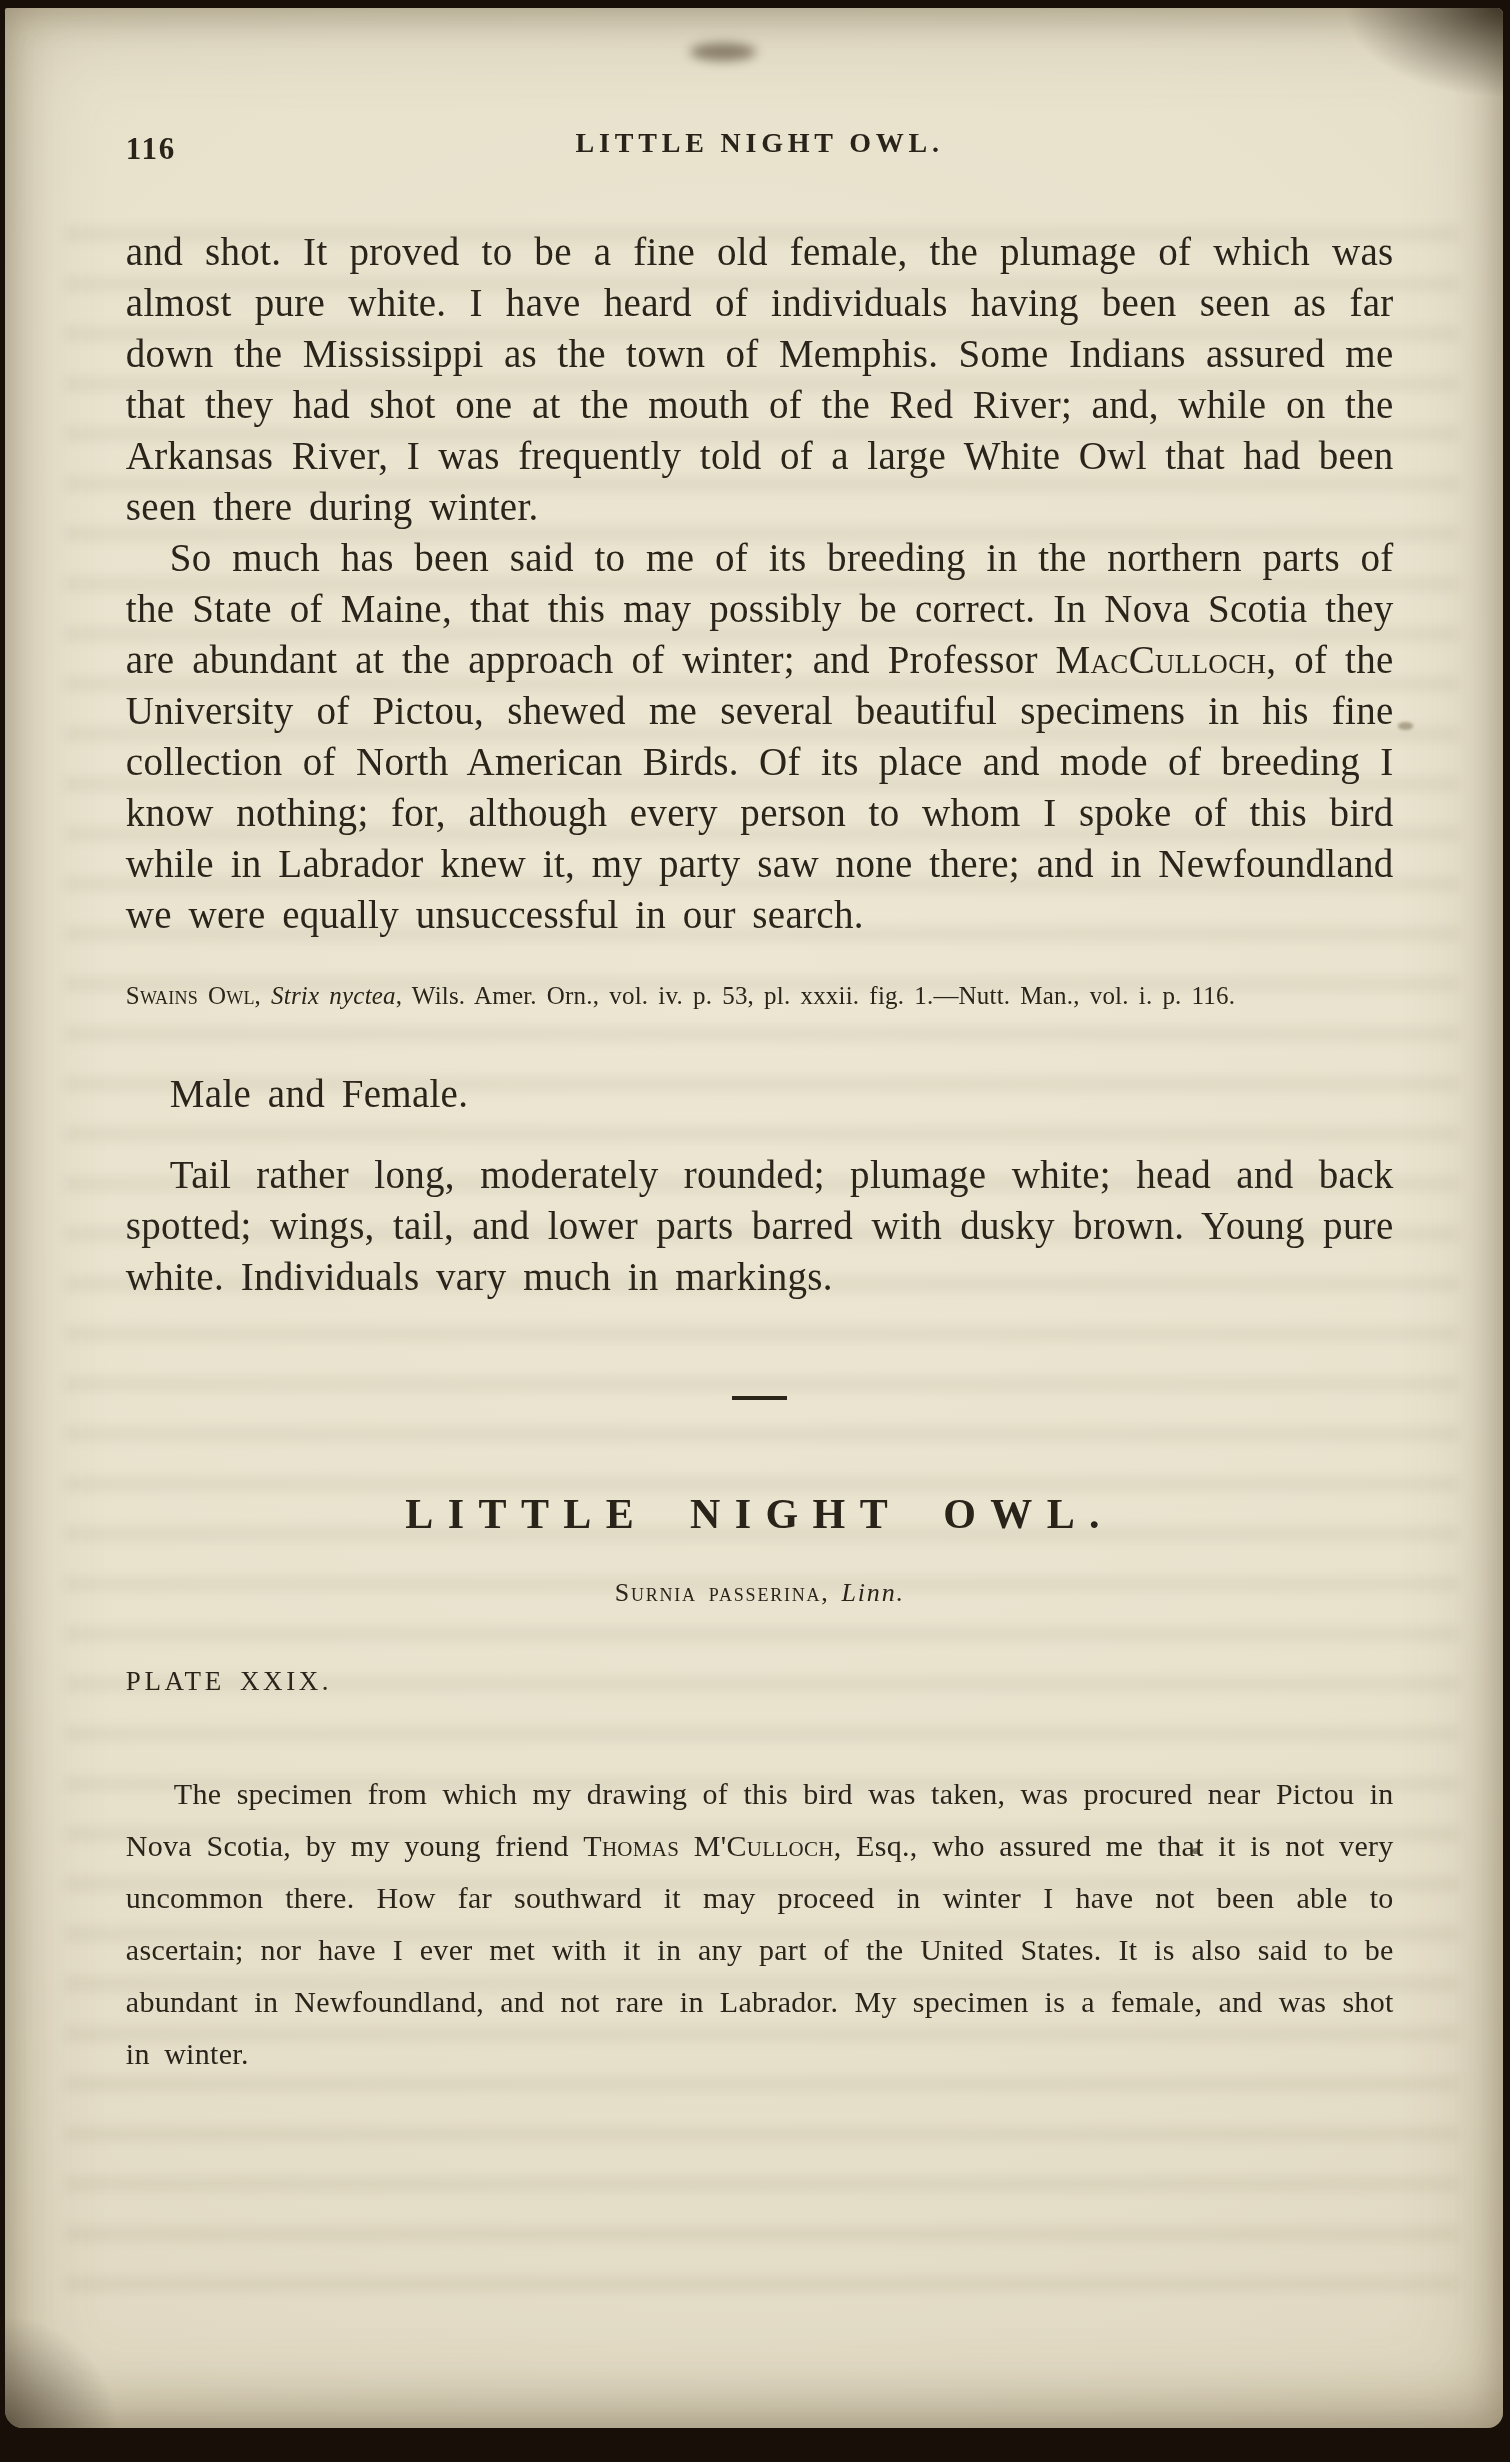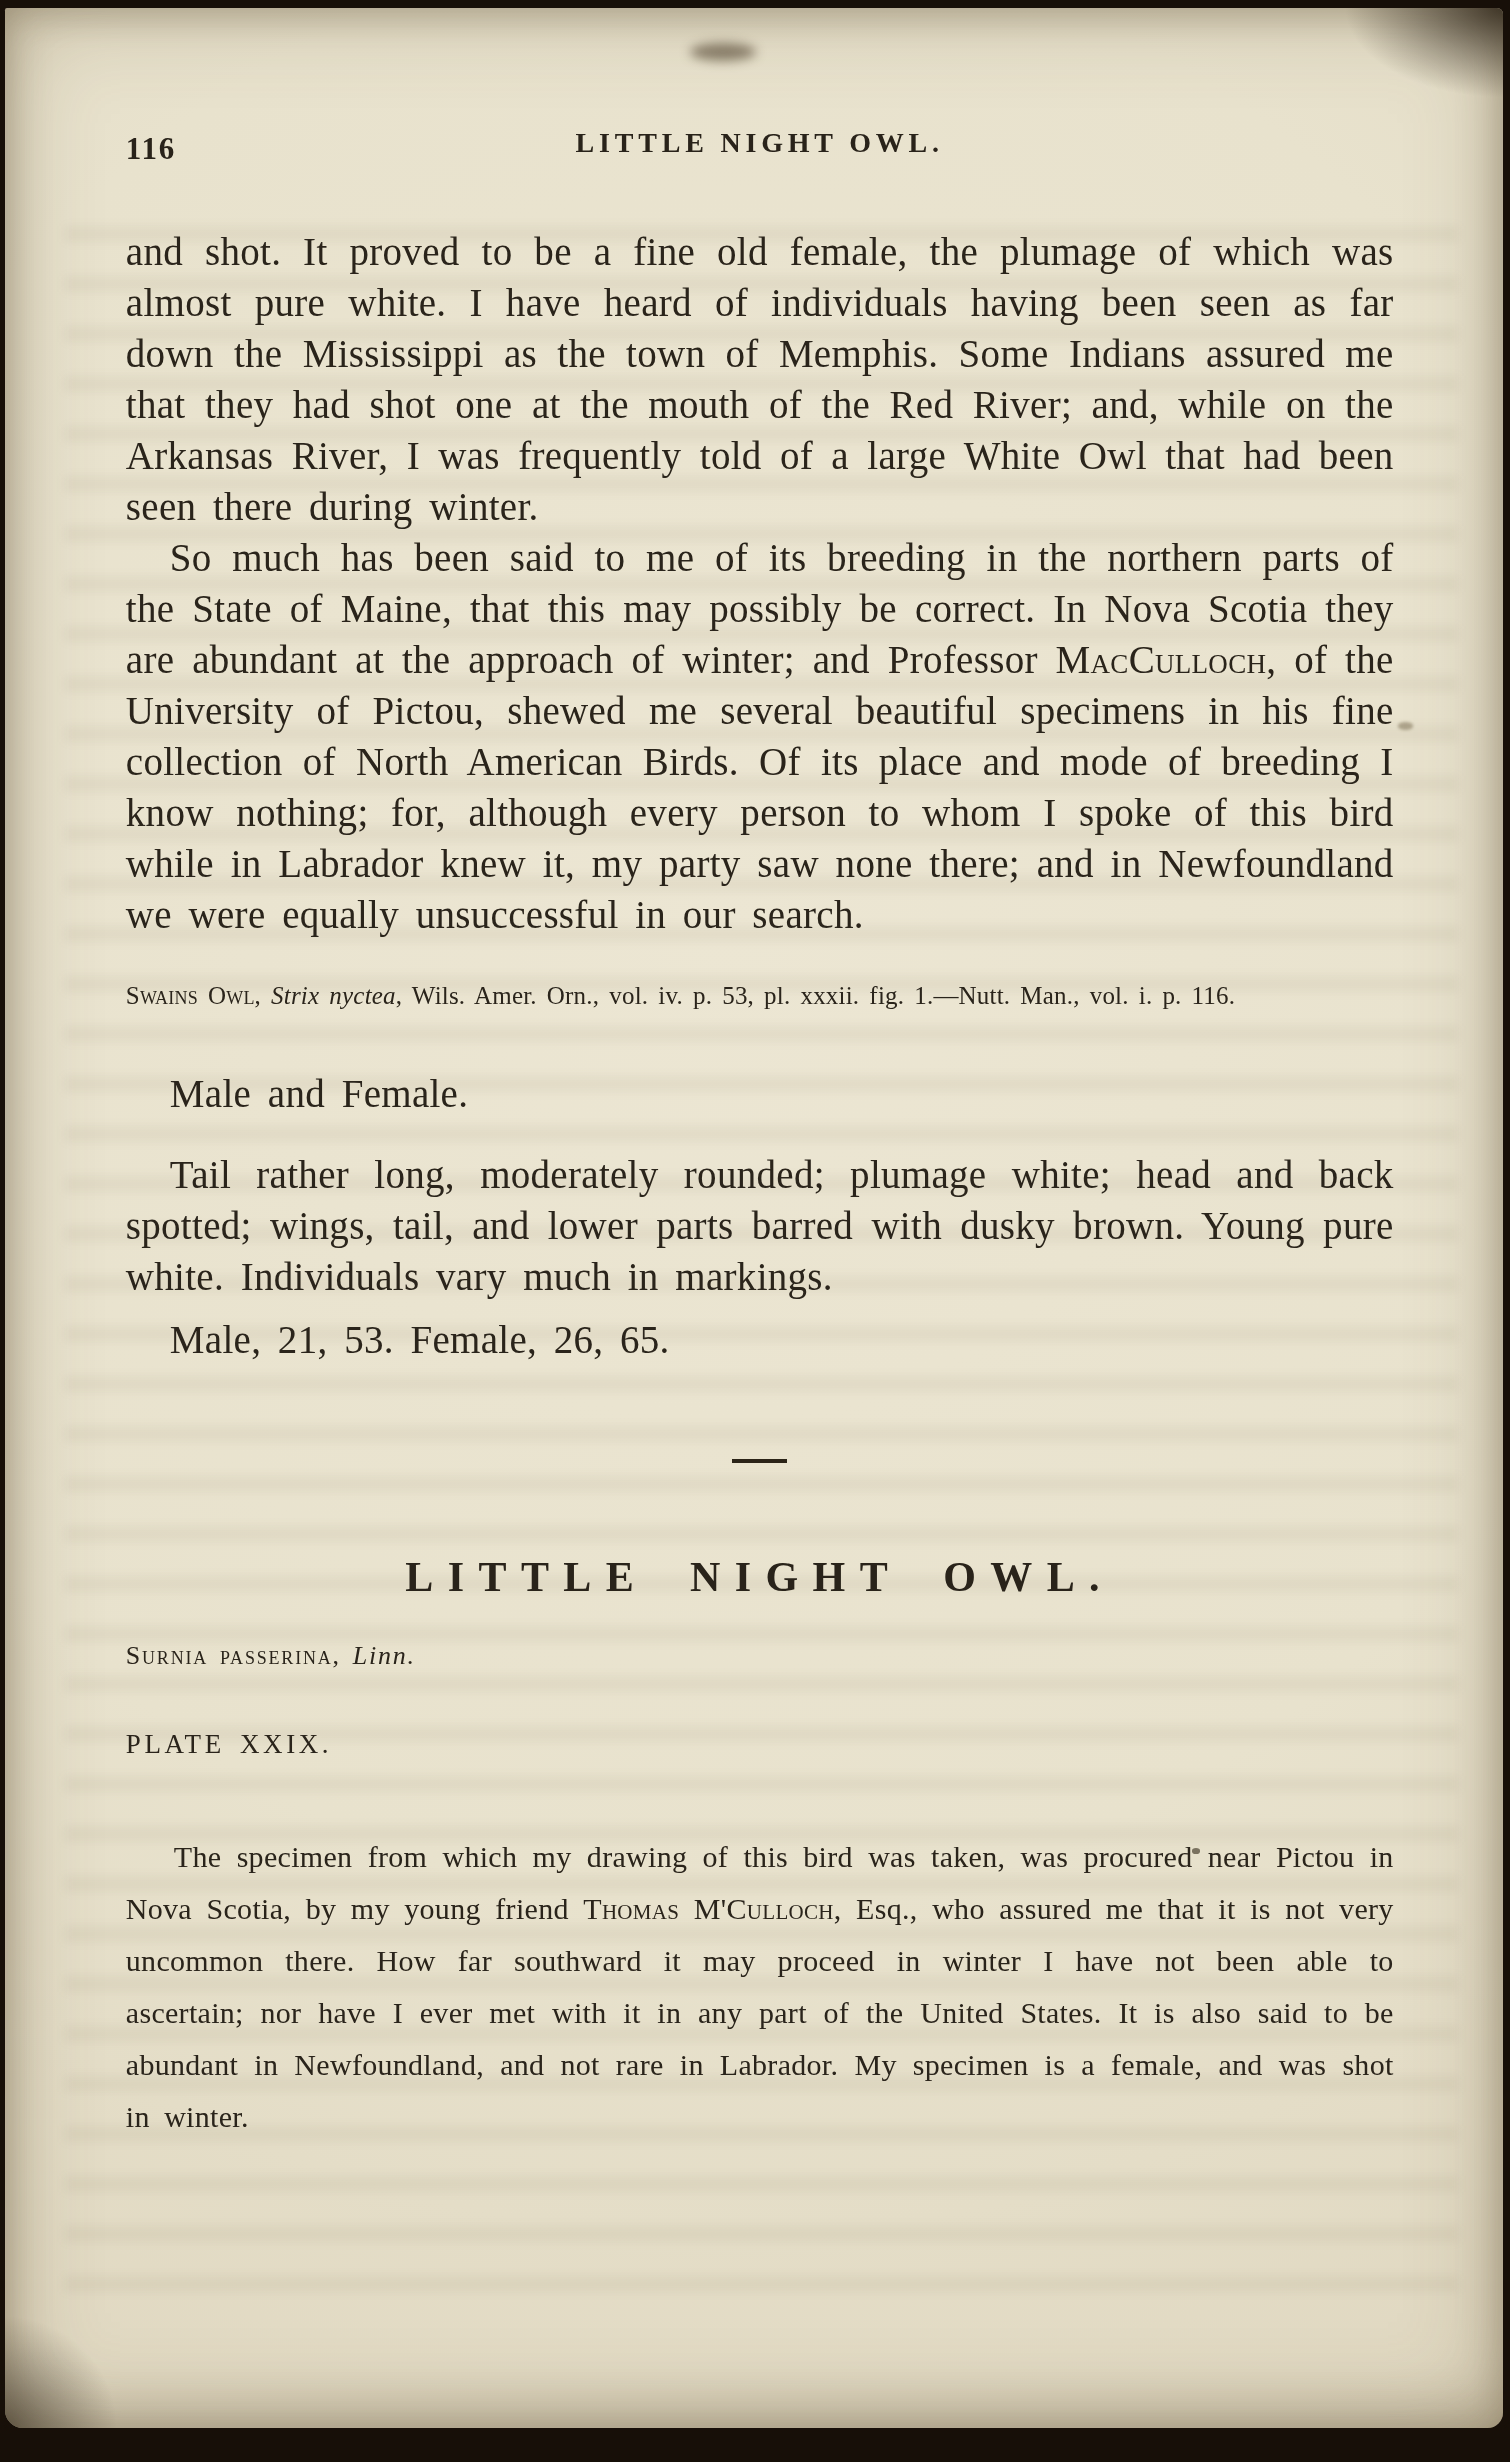--- a/index.html
+++ b/index.html
@@ -47,21 +47,21 @@
   .citation{font-size:25px;line-height:44px;letter-spacing:0.2px;word-spacing:3.6px;text-align:justify;
     padding-left:21.6px;text-indent:-21.6px;margin-bottom:6px;}
   .sc{font-variant:small-caps;}
   .it{font-style:italic;}
   .male-female{margin-top:50px;}
   .desc{margin-top:30px;}
   .meas{margin-top:12px;}
   .divider{width:55px;height:3.6px;background:#2b2418;margin:94px auto 0;}
   .section-title{margin:90px 0 0;text-align:center;font-size:42px;font-weight:bold;
     letter-spacing:14.4px;word-spacing:17px;color:#29231a;line-height:48px;}
-  .species-line{margin-top:40px;text-align:left;font-size:26px;letter-spacing:1.8px;word-spacing:3.6px;}
+  .species-line{margin-top:40px;text-align:center;font-size:26px;letter-spacing:1.8px;word-spacing:3.6px;}
   .plate-line{margin-top:58px;text-align:left;font-size:27px;letter-spacing:3.6px;word-spacing:4.8px;}
   .account{margin-top:71px;font-size:30px;line-height:52px;text-indent:48px;}
 </style>
 </head>
 <body>
 
 <div class="scan">
   <div class="paper">
 
     <div class="bleed"></div>
@@ -83,21 +83,20 @@
       <p class="body-para"><span>So much has been said to me of its breeding in the northern parts of the State of Maine, that this may possibly be correct. In Nova Scotia they are abundant at the approach of winter; and Professor </span><span class="sc">MacCulloch</span><span>, of the University of Pictou, shewed me several beautiful specimens in his fine collection of North American Birds. Of its place and mode of breeding I know nothing; for, although every person to whom I spoke of this bird while in Labrador knew it, my party saw none there; and in Newfoundland we were equally unsuccessful in our search.</span></p>
 
       <div class="synonymy">
         <p class="citation"><span class="sc">Swains Owl</span><span>, </span><span class="it">Strix nyctea</span><span>, Wils. Amer. Orn., vol. iv. p. 53, pl. xxxii. fig. 1.—Nutt. Man., vol. i. p. 116.</span></p>
       </div>
 
       <p class="body-para male-female">Male and Female.</p>
 
       <p class="body-para desc">Tail rather long, moderately rounded; plumage white; head and back spotted; wings, tail, and lower parts barred with dusky brown. Young pure white. Individuals vary much in markings.</p>
 
-      <p class="body-para meas">Male, 21, 53. Female, 26, 65.</p>
 
       <div class="divider"></div>
 
       <h1 class="section-title">LITTLE NIGHT OWL.</h1>
 
       <p class="species-line"><span class="sc">Surnia passerina,</span> <span class="it">Linn.</span></p>
 
       <p class="plate-line">PLATE XXIX.</p>
 
       <p class="body-para account"><span>The specimen from which my drawing of this bird was taken, was procured near Pictou in Nova Scotia, by my young friend </span><span class="sc">Thomas M'Culloch</span><span>, Esq., who assured me that it is not very uncommon there. How far southward it may proceed in winter I have not been able to ascertain; nor have I ever met with it in any part of the United States. It is also said to be abundant in Newfoundland, and not rare in Labrador. My specimen is a female, and was shot in winter.</span></p>

